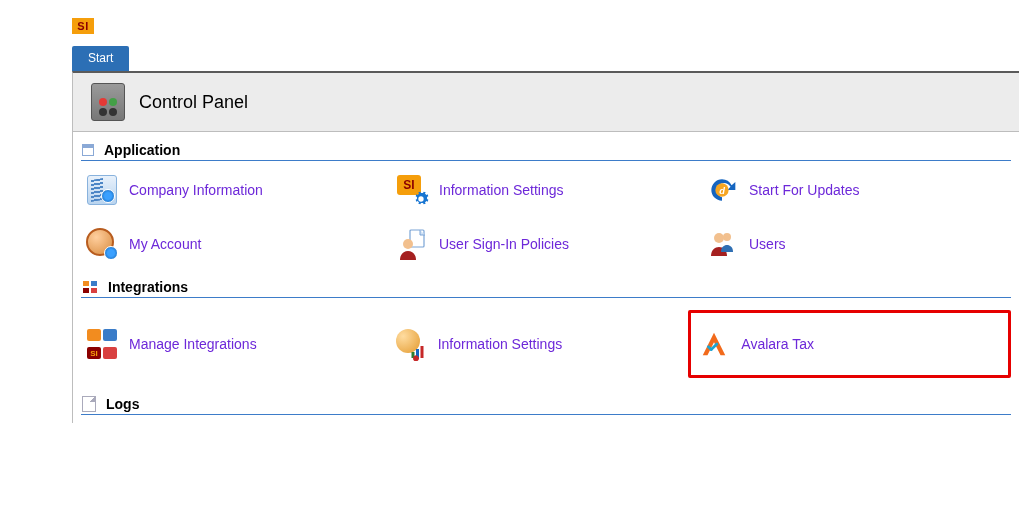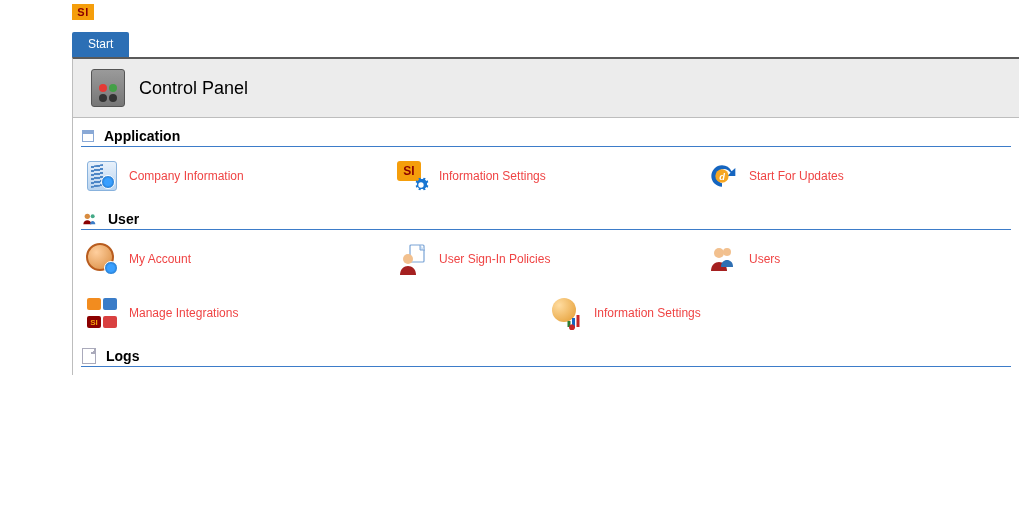--- a/index.html
+++ b/index.html
@@ -6,21 +6,21 @@
   body {
     margin: 0;
     padding: 0;
     font-family: "Segoe UI", Tahoma, Arial, sans-serif;
     font-size: 13px;
     background: #fff;
     color: #000;
   }
   .wrap {
     padding-left: 72px;
-    padding-top: 4px;
+    padding-top: 18px;
     width: 1019px;
   }
   .si-badge {
     display: inline-flex;
     align-items: center;
     justify-content: center;
     width: 22px;
     height: 16px;
     background: #f59e0b;
     color: #8b0000;
@@ -86,22 +86,22 @@
   }
   .cell .icon-slot {
     width: 34px;
     height: 34px;
     display: flex;
     align-items: center;
     justify-content: center;
     flex-shrink: 0;
   }
   .cell .label {
-    font-size: 12px;
-    color: #ef4444;
+    font-size: 14px;
+    color: #6d28d9;
   }
   .highlight {
     border: 3px solid #e60000;
     padding: 14px 6px;
     border-radius: 2px;
     margin-left: -10px;
   }
 
   
   .icon-controlpanel {
@@ -211,31 +211,20 @@
                 <path fill="#1565c0" d="M12 4a8 8 0 017.2 4.5L22 6v6h-6l2.4-2.4A5.5 5.5 0 1012 17.5V20a8 8 0 110-16z"></path>
                 <circle cx="12" cy="12" r="5" fill="#f6a623"></circle>
                 <text x="12" y="15" font-size="7" text-anchor="middle" fill="#fff" font-style="italic" font-weight="bold">d</text>
               </svg>
             </span>
           </div>
           <span class="label">Start For Updates</span>
         </div>
       </div>
 
-      <div class="section-header">
-        <span class="icon-user-section">
-          <svg width="16" height="14" viewBox="0 0 24 20">
-              <circle cx="8" cy="6" r="4" fill="#d88b3f"></circle>
-              <path d="M2 18c0-4 3-6 6-6s6 2 6 6" fill="#8b0000"></path>
-              <circle cx="16" cy="6" r="3" fill="#4a8"></circle>
-              <path d="M12 18c0-3 2-5 4-5s4 2 4 5" fill="#3a7cc8"></path>
-            </svg>
-        </span>
-        <span>User</span>
-      </div>
       <div class="grid">
         <div class="cell">
           <div class="icon-slot">
               <div class="icon-myaccount">
                 <div class="head"></div>
               </div>
             </div>
           <span class="label">My Account</span>
         </div>
         <div class="cell">
@@ -259,20 +248,31 @@
                   <path d="M5 28c0-6 4-9 8-9s8 3 8 9" fill="#a52020"></path>
                 <circle cx="21" cy="9" r="4" fill="#f2c08e"></circle>
                   <path d="M15 24c0-5 3-7 6-7s6 2 6 7" fill="#2f6fb3"></path>
               </svg>
             </span>
           </div>
           <span class="label">Users</span>
         </div>
       </div>
 
+      <div class="section-header">
+        <span class="icon-int-section">
+          <svg width="16" height="14" viewBox="0 0 16 14">
+              <rect x="1" y="1" width="6" height="5" fill="#f28c1f"></rect>
+              <rect x="9" y="1" width="6" height="5" fill="#3a7cc8"></rect>
+              <rect x="1" y="8" width="6" height="5" fill="#8b0000"></rect>
+              <rect x="9" y="8" width="6" height="5" fill="#d94040"></rect>
+            </svg>
+        </span>
+        <span>Integrations</span>
+      </div>
       <div class="grid">
         <div class="cell">
           <div class="icon-slot">
             <div class="icon-manage-int">
               <div class="sq a"></div>
                 <div class="sq b"></div>
                 <div class="sq c">SI</div>
                 <div class="sq d"></div>
             </div>
           </div>
@@ -285,20 +285,32 @@
               <svg width="18" height="18" viewBox="0 0 24 24">
                   <rect x="2" y="12" width="4" height="8" fill="#2e7d32"></rect>
                   <rect x="8" y="8" width="4" height="12" fill="#1565c0"></rect>
                   <rect x="14" y="4" width="4" height="16" fill="#c62828"></rect>
                   <path fill="#c62828" d="M12 20a4 4 0 100 1z"></path>
                 </svg>
             </div>
           </div>
           <span class="label">Information Settings</span>
         </div>
+        <div class="cell highlight">
+          <div class="icon-slot">
+            <span class="icon-avalara">
+              <svg width="30" height="30" viewBox="0 0 32 32">
+                <path d="M16 4 L28 28 L23 28 L16 14 L9 28 L4 28 Z" fill="#f26a1b"></path>
+                <path d="M13 22 L19 16" stroke="#1da4d1" stroke-width="3" stroke-linecap="round"></path>
+                <path d="M10 19 L13 22" stroke="#1da4d1" stroke-width="3" stroke-linecap="round"></path>
+              </svg>
+            </span>
+          </div>
+          <span class="label">Avalara Tax</span>
+        </div>
       </div>
 
       <div class="section-header">
         <span class="icon-logs"></span>
         <span>Logs</span>
       </div>
 
     </div>
   </div>
 </div>

